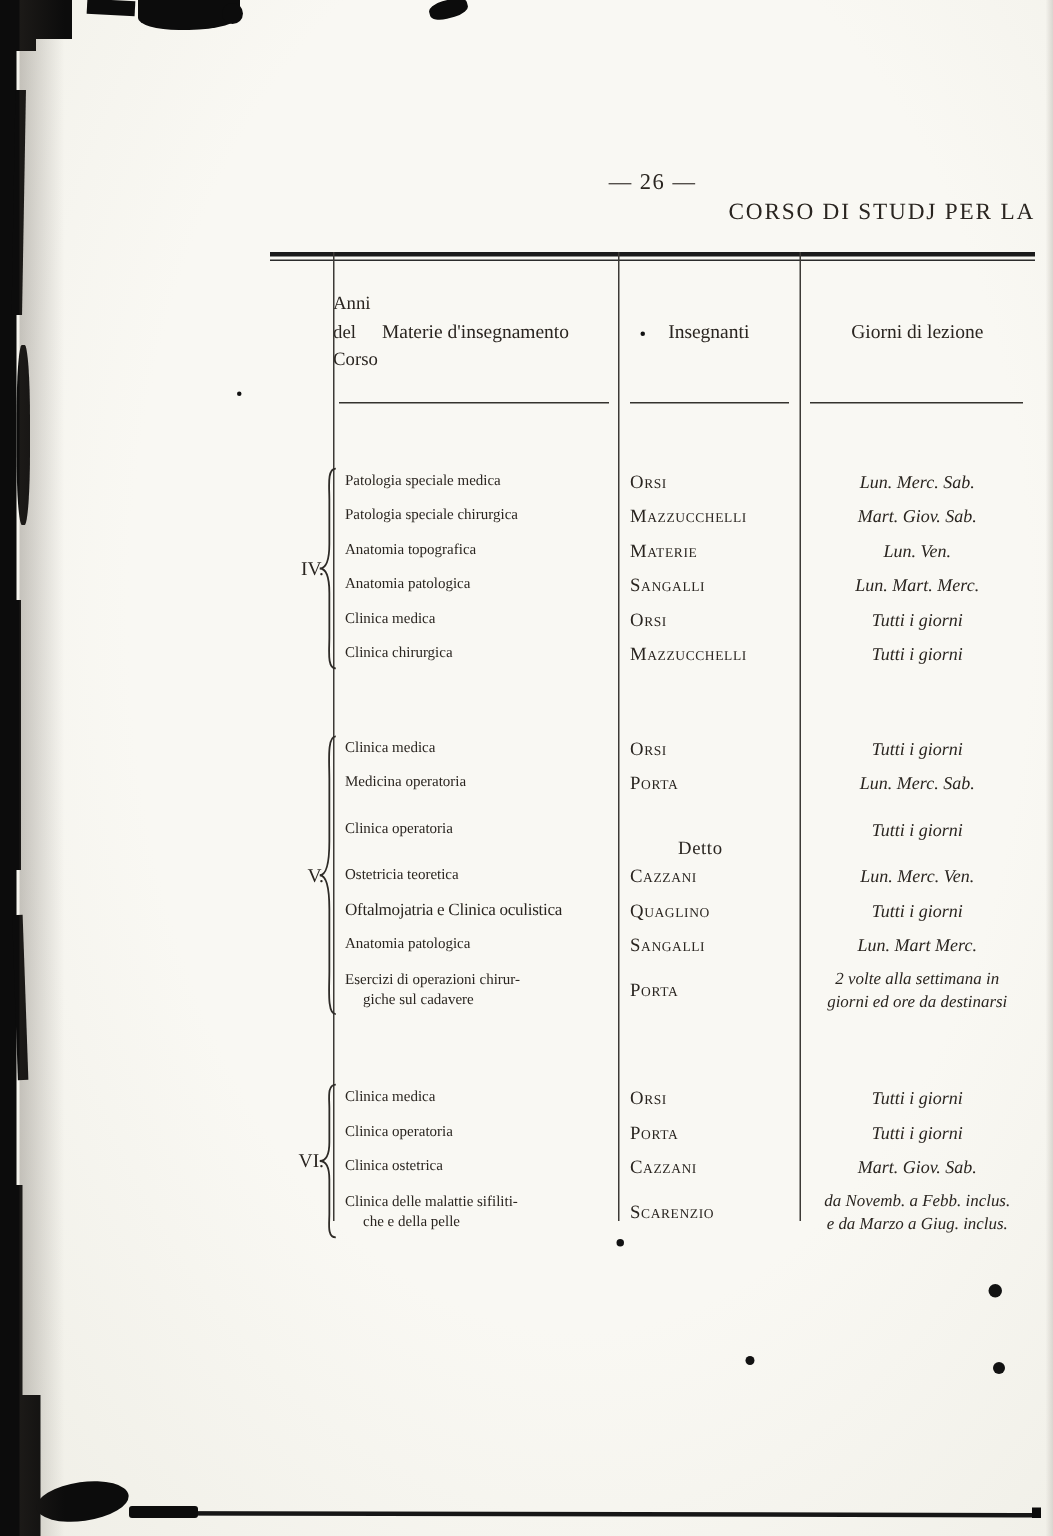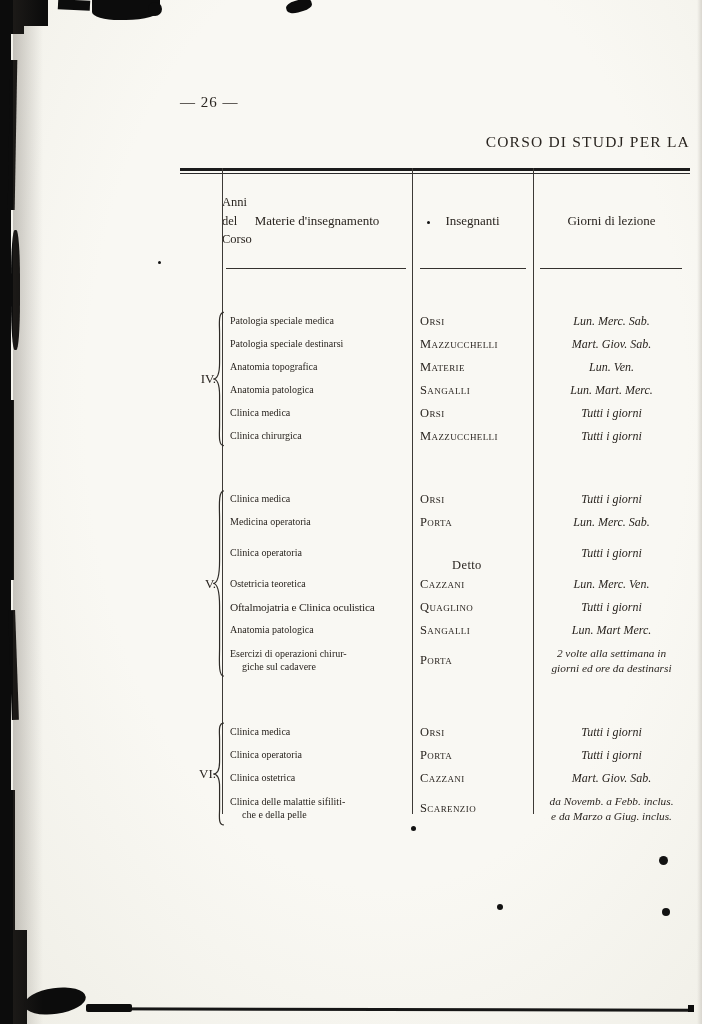--- a/index.html
+++ b/index.html
@@ -13,22 +13,22 @@
     color:#2a2520;
   }
   
   .art{position:absolute;background:#0c0c0c;}
   .edge-shadow{position:absolute;left:13px;top:0;width:30px;height:100%;
     background:linear-gradient(to right, rgba(70,62,54,.28), rgba(70,62,54,0));}
   .right-shade{position:absolute;right:0;top:0;width:5px;height:100%;
     background:linear-gradient(to left,#d9d6cf, rgba(217,214,207,0));}
   .dot{position:absolute;background:#121212;border-radius:50%;}
   
-  .page-number{position:absolute;top:94px;left:180px;width:510px;
-    text-align:left;font-size:15px;letter-spacing:1px;}
+  .page-number{position:absolute;top:114px;left:180px;width:510px;
+    text-align:center;font-size:15px;letter-spacing:1px;}
   .running-title{position:absolute;top:133px;left:180px;width:510px;
     text-align:right;font-size:15.5px;letter-spacing:1.2px;}
   
   .table{position:absolute;left:180px;top:168px;width:510px;}
   .rt1{position:absolute;left:0;right:0;top:0;height:2.5px;background:#1b1b1b;}
   .rt2{position:absolute;left:0;right:0;top:5px;height:1px;background:#2c2c2c;}
   .vline{position:absolute;top:0;width:1px;height:646px;background:#3d3a36;}
   .v1{left:42px}.v2{left:232px}.v3{left:353px}
   .hu{position:absolute;top:100px;height:1px;background:#35322e;}
   .hu1{left:46px;width:180px}.hu2{left:240px;width:106px}.hu3{left:360px;width:142px}
@@ -115,21 +115,21 @@
           <svg viewBox="0 0 14 100" preserveAspectRatio="none">
               <path d="M12 1 C6.5 1 8 10 8 16 L8 38 C8 46 6 50 2 50 C6 50 8 54 8 62 L8 84 C8 90 6.5 99 12 99" fill="none" stroke="#2e2b27" stroke-width="1.2" vector-effect="non-scaling-stroke"></path>
             </svg>
         </div>
         <div class="tr">
           <div class="cm">Patologia speciale medica</div>
           <div class="ci">Orsi</div>
           <div class="cg">Lun. Merc. Sab.</div>
         </div>
         <div class="tr">
-          <div class="cm">Patologia speciale destinarsi</div>
+          <div class="cm">Patologia speciale chirurgica</div>
           <div class="ci">Mazzucchelli</div>
           <div class="cg">Mart. Giov. Sab.</div>
         </div>
         <div class="tr">
           <div class="cm">Anatomia topografica</div>
           <div class="ci">Materie</div>
           <div class="cg">Lun. Ven.</div>
         </div>
         <div class="tr">
           <div class="cm">Anatomia patologica</div>

